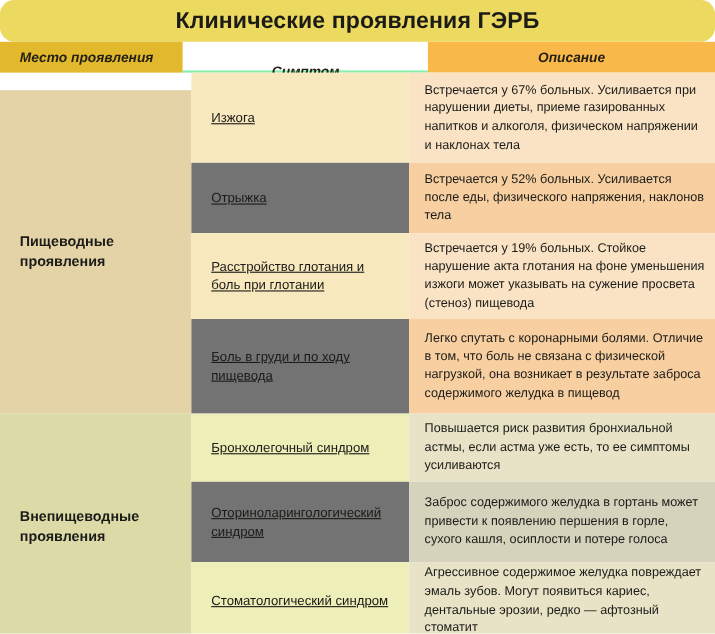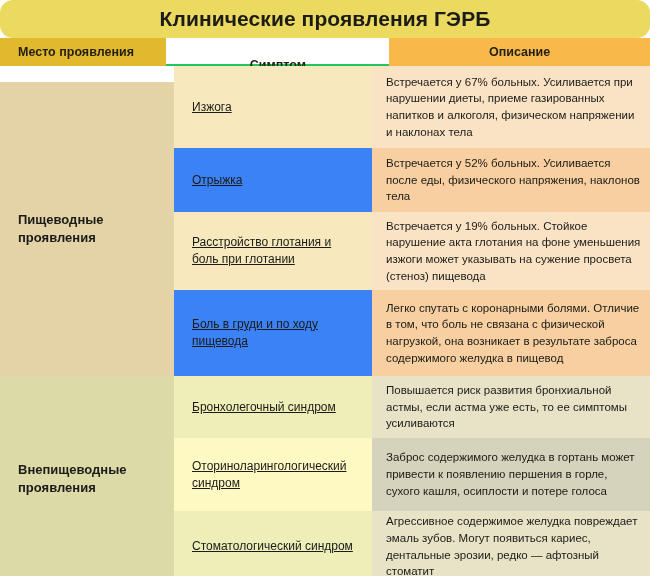--- a/index.html
+++ b/index.html
@@ -42,30 +42,31 @@
   .header-row {
     display: flex;
     height: 28px;
   }
   .hdr {
     display: flex;
     align-items: center;
     font-size: 12.5px;
     font-weight: bold;
     color: #231f14;
+    font-style: italic;
   }
   .hdr-place {
     width: 174px;
     background: #e2b92c;
     padding-left: 18px;
     box-sizing: border-box;
   }
   .hdr-symptom {
     width: 234px;
-    background: #22c55e;
+    background: #86efac;
     justify-content: center;
     box-sizing: border-box;
     margin-top: 26px;
   }
   .hdr-desc {
     width: 274px;
     background: #f9b martin;
     background: #f9b košice;
     background: #f9b94a;
     justify-content: center;
@@ -134,28 +135,28 @@
   .cell-desc span {
     font-size: 11.5px;
     color: #1b1b18;
     line-height: 1.45;
   }
 
   
   .g-eso .group-label { background: #e3d3a6; margin-top: 16px; }
   .g-eso .r-odd .cell-symptom { background: #f7e9bd; }
   .g-eso .r-odd .cell-desc    { background: #fae3c4; }
-  .g-eso .r-even .cell-symptom { background: #3b82f6; }
+  .g-eso .r-even .cell-symptom { background: #737373; }
   .g-eso .r-even .cell-desc    { background: #f7cfa0; }
 
   
   .g-extra .group-label { background: #dcdaa7; }
   .g-extra .r-odd .cell-symptom { background: #eeeeb8; }
   .g-extra .r-odd .cell-desc    { background: #e8e3c6; }
-  .g-extra .r-even .cell-symptom { background: #fef9c3; }
+  .g-extra .r-even .cell-symptom { background: #737373; }
   .g-extra .r-even .cell-desc    { background: #d6d3bd; }
 </style>
 </head>
 <body>
 
 <div class="infographic">
 
   <div class="title-band">
     <div class="title-text">Клинические проявления ГЭРБ</div>
   </div>

